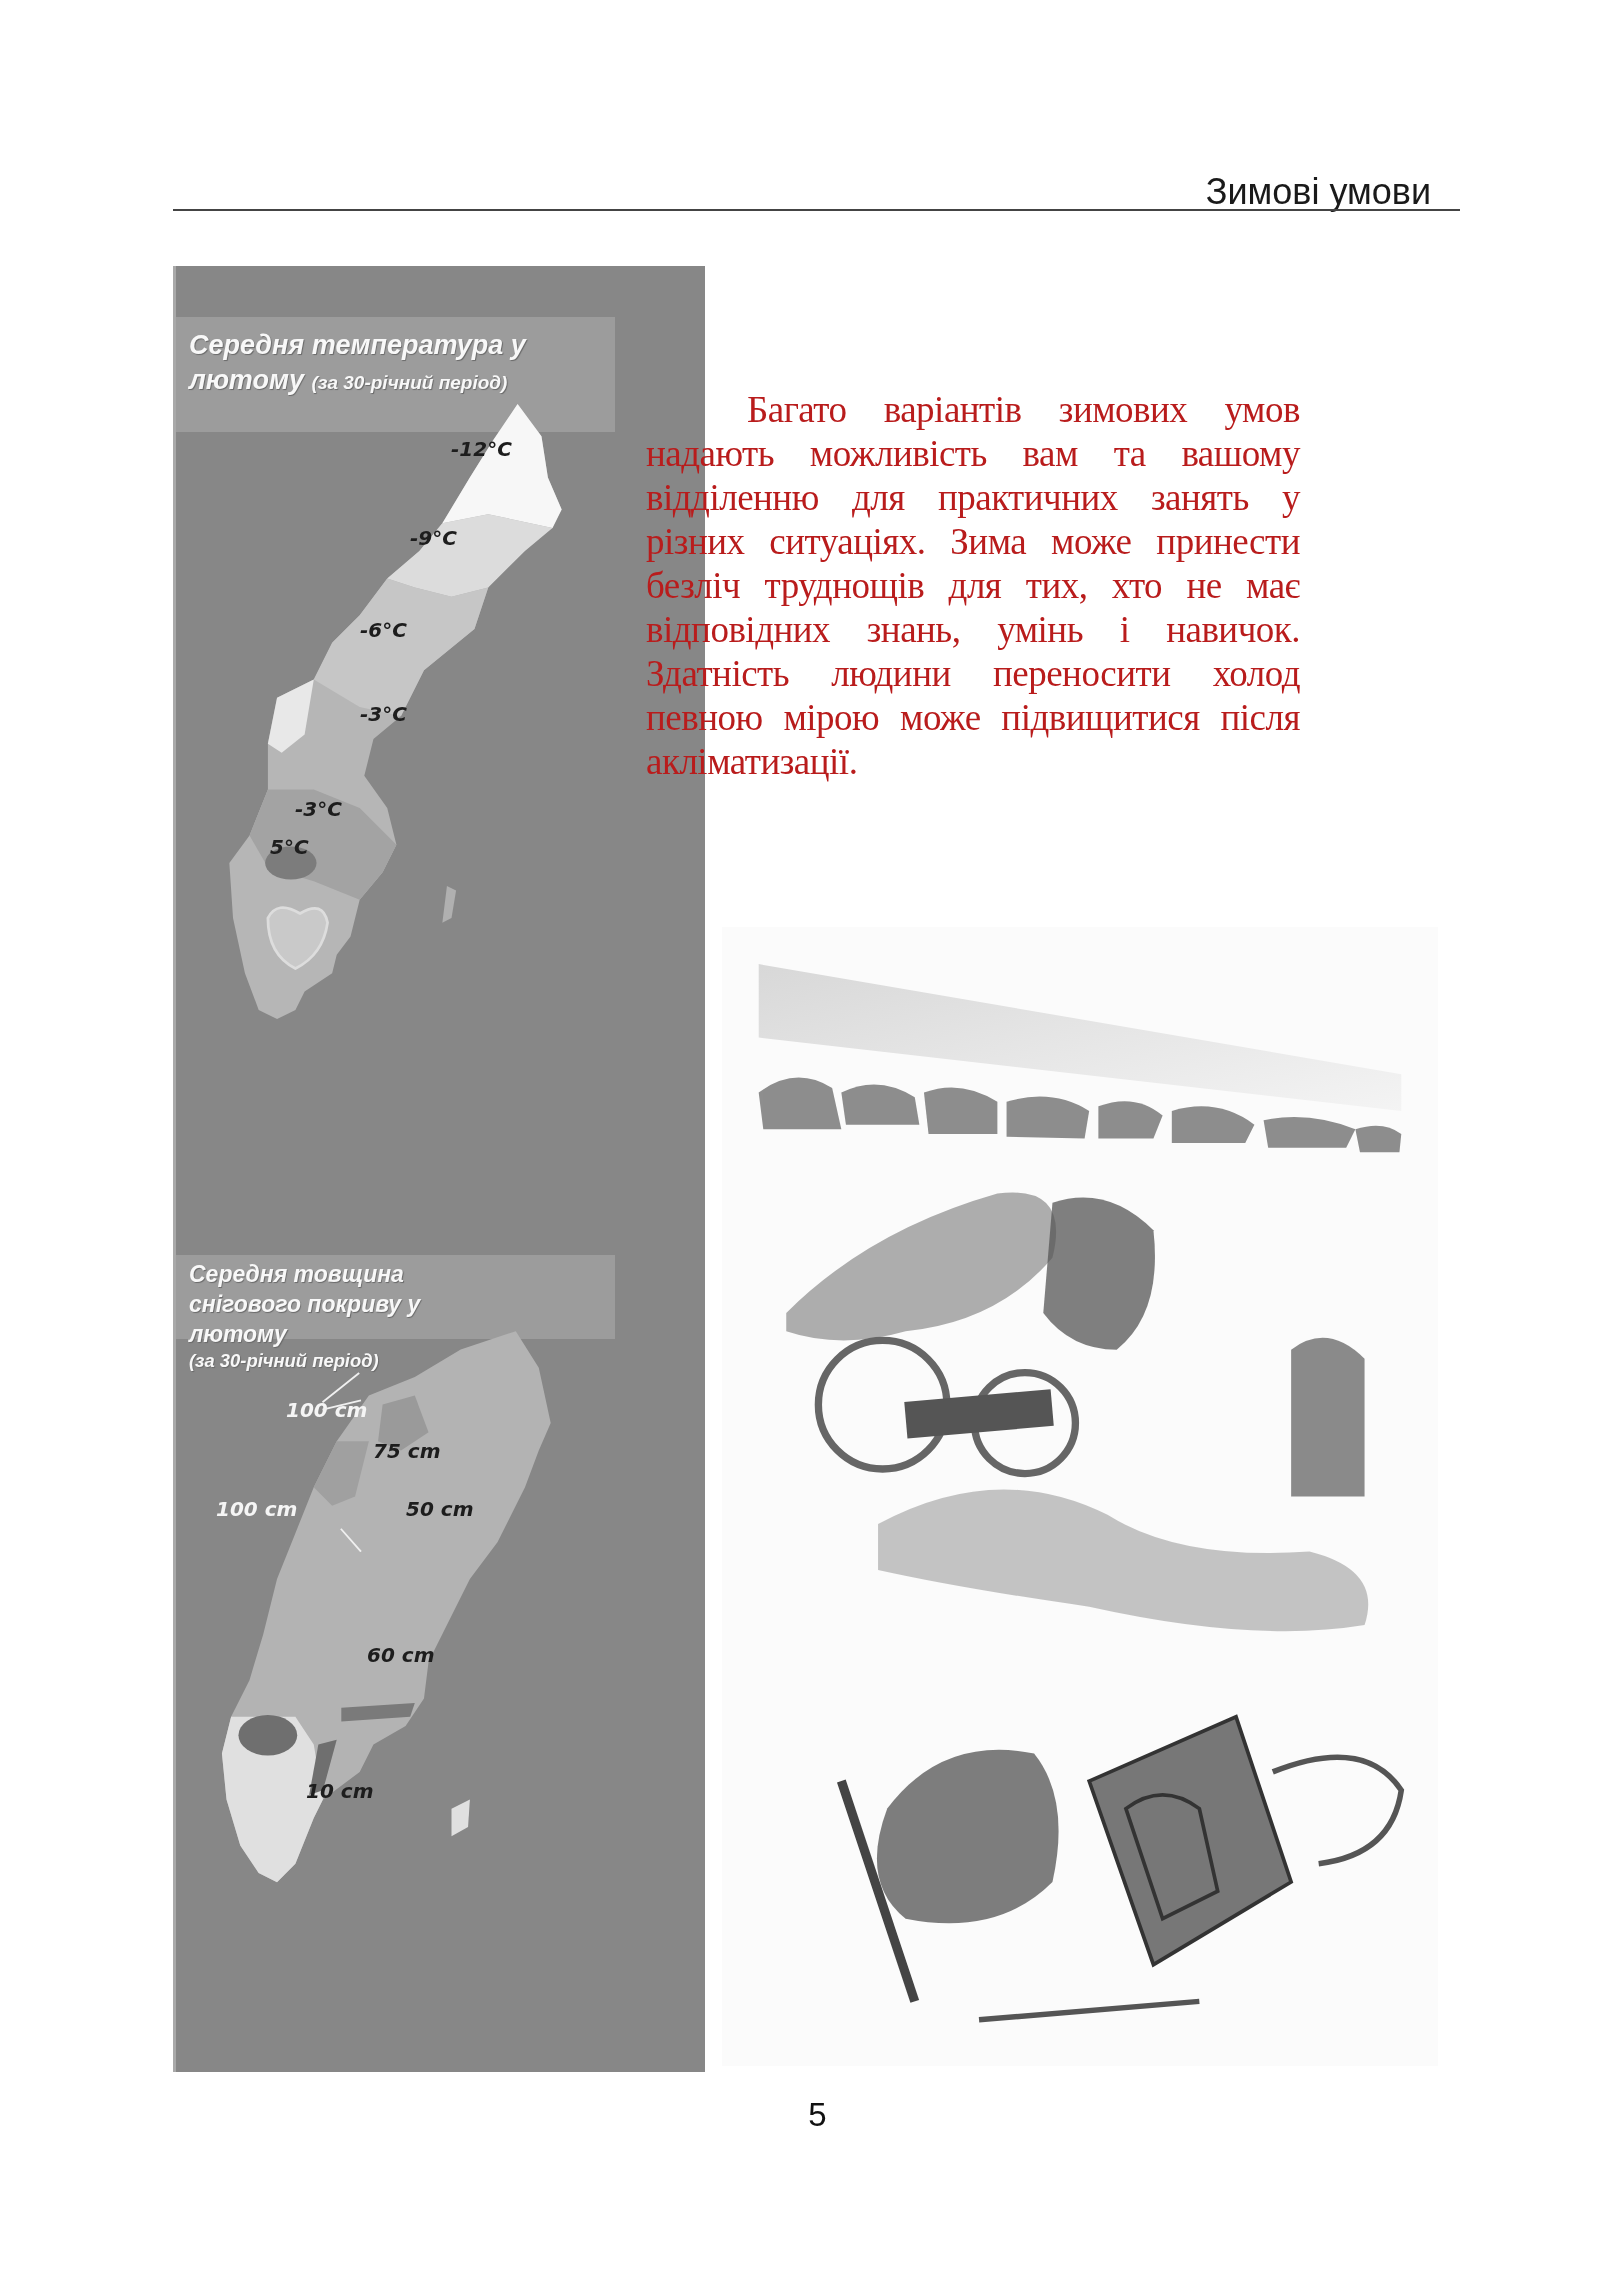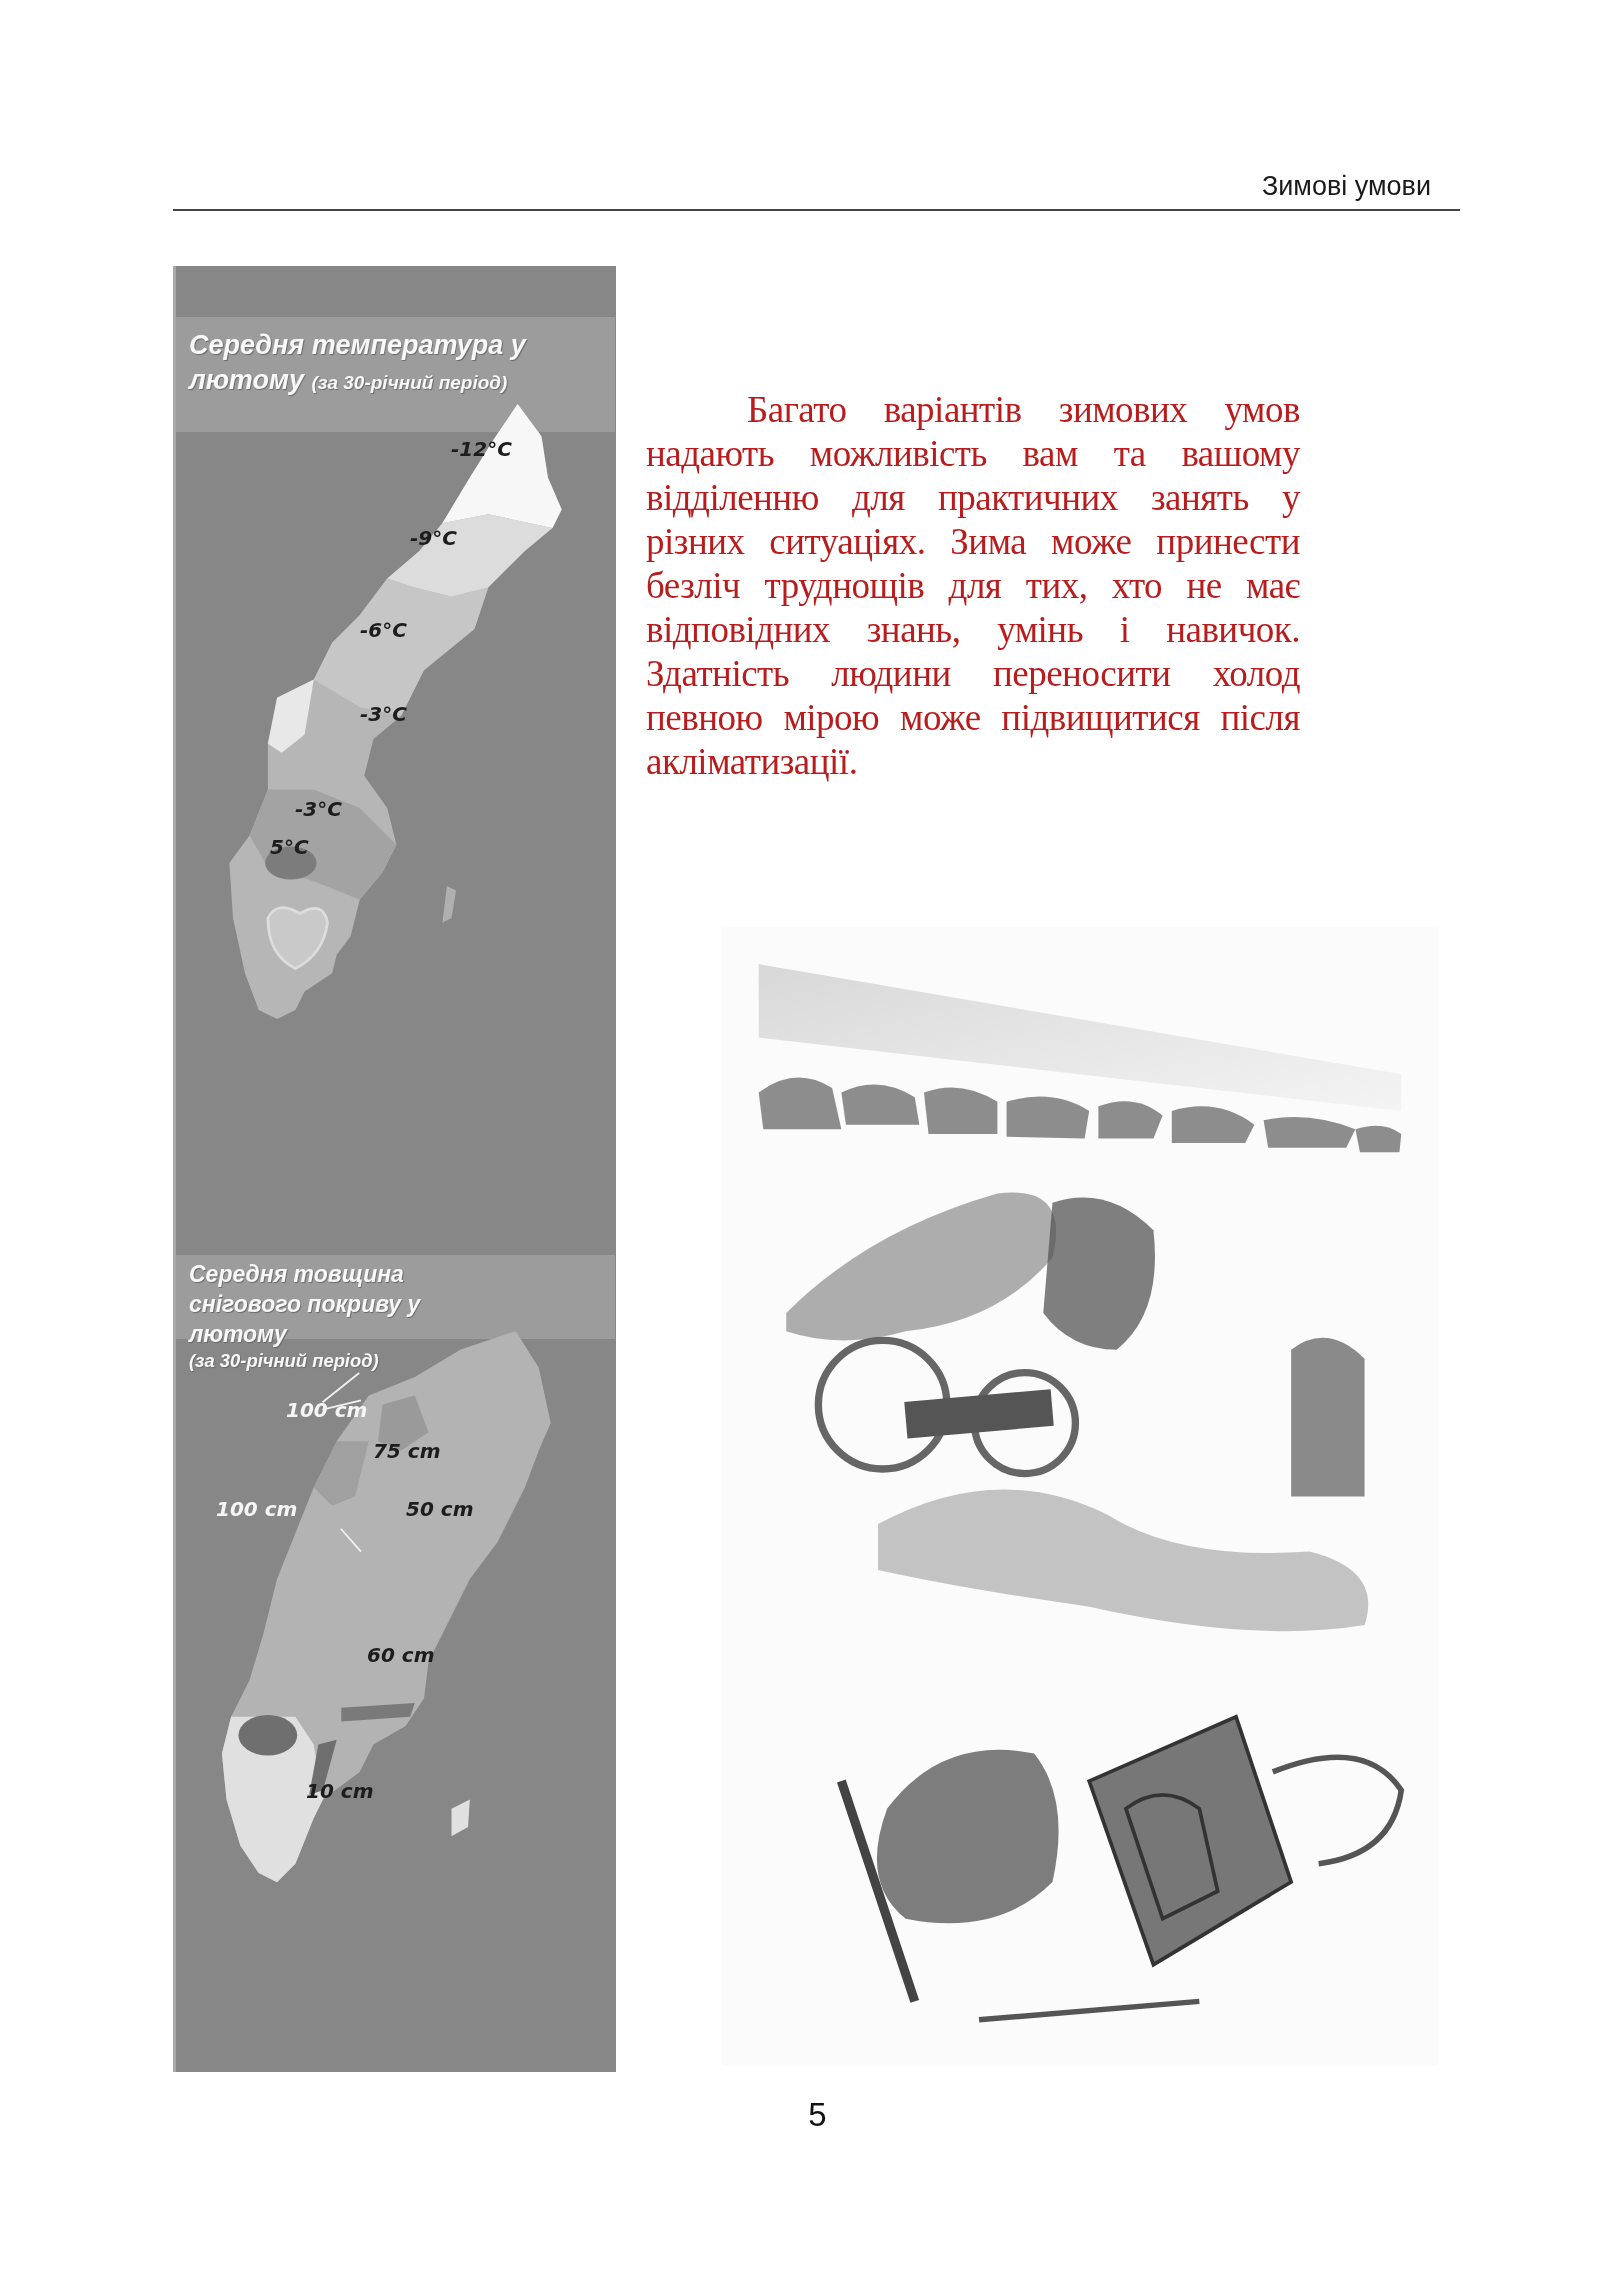--- a/index.html
+++ b/index.html
@@ -1,24 +1,24 @@
 <!DOCTYPE html>
 <html style="font-size:14.7px"><head>
 <meta charset="utf-8">
 <style>
   html, body { margin: 0; padding: 0; background: #ffffff; }
   body { width: 1624px; height: 2296px; position: relative; overflow: hidden; }
   .running-head {
     position: absolute; left: 1102px; top: 171px; width: 329px; text-align: right;
-    font-family: "Liberation Sans", sans-serif; font-size: 27px; color: #1a1a1a;
+    font-family: "Liberation Sans", sans-serif; font-size: 36px; color: #1a1a1a;
   }
   .head-rule { position: absolute; left: 173px; top: 209px; width: 1287px; height: 1.8px; background: #444; }
 
   .map-panel {
-    position: absolute; left: 173px; top: 266px; width: 443px; height: 1806px;
+    position: absolute; left: 173px; top: 266px; width: 532px; height: 1806px;
     background: #878787; border-left: 3.7px solid #a9a9a9; box-sizing: border-box;
   }
   .map-caption {
     position: absolute; left: 0; width: 439px; background: #9c9c9c;
     color: #f8f8f8; font-family: "Liberation Sans", sans-serif; font-weight: bold; font-style: italic;
     box-sizing: border-box; padding-left: 13px; text-shadow: 0.9px 0.9px 0.9px #6a6a6a;
   }
   .cap1 { top: 51px; height: 115px; padding-top: 11px; font-size: 27px; line-height: 35px; }
   .cap1 .small { font-size: 19px; }
   .cap2 { top: 989px; height: 84px; padding-top: 4px; font-size: 23px; line-height: 30px; }

